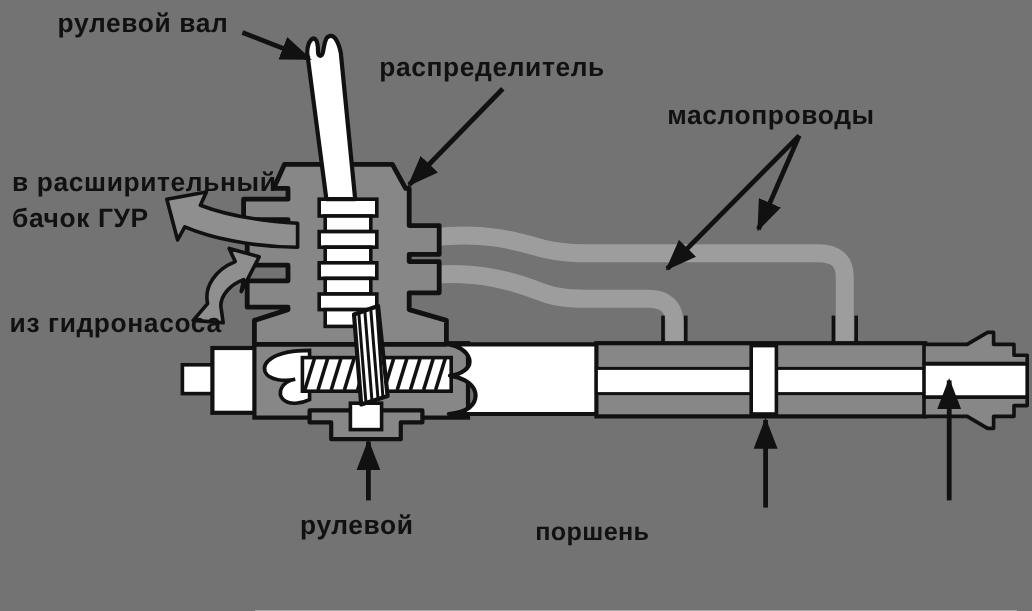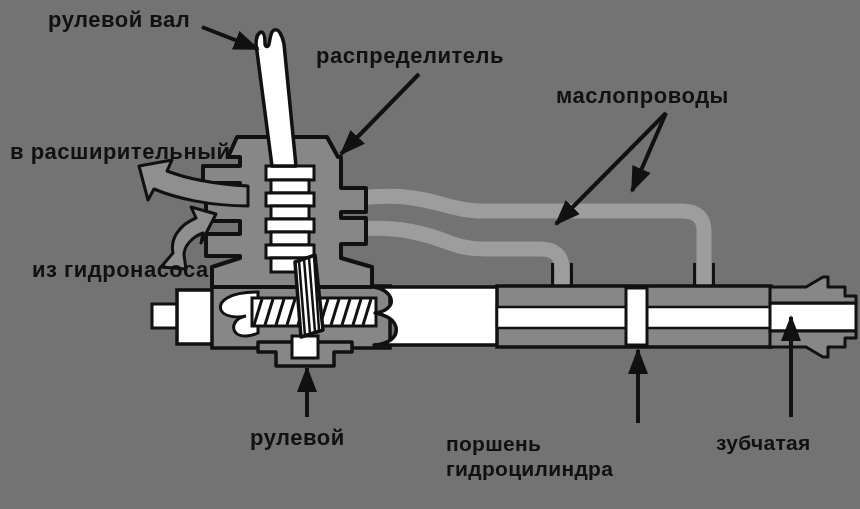--- a/index.html
+++ b/index.html
@@ -130,28 +130,27 @@
   </svg>
 
   <div class="lbl" style="left:48px;top:7px;">рулевой вал</div>
 
   <div class="lbl" style="left:556px;top:83px;">маслопроводы</div>
 
   <div class="lbl" style="left:316px;top:43px;">распределитель</div>
 
   <div class="lbl" style="left:10px;top:97px;line-height:30px;margin-top:40px;">
     <div>в расширительный</div>
+    <div>бачок ГУР</div>
   </div>
 
-  <div class="lbl" style="left:8px;top:257px;margin-left:24px;">из гидронасоса</div>
+  <div class="lbl" style="left:8px;top:257px;">из гидронасоса</div>
 
   <div class="lbl" style="left:250px;top:425px;">рулевой</div>
 
   <div class="lbl small" style="left:446px;top:431px;">
     <div>поршень</div>
-    <div>гидроцилиндра</div>
   </div>
 
   <div class="lbl small" style="left:716px;top:430px;">
-    <div>зубчатая</div>
   </div>
 
 </div>
 
 </body></html>

